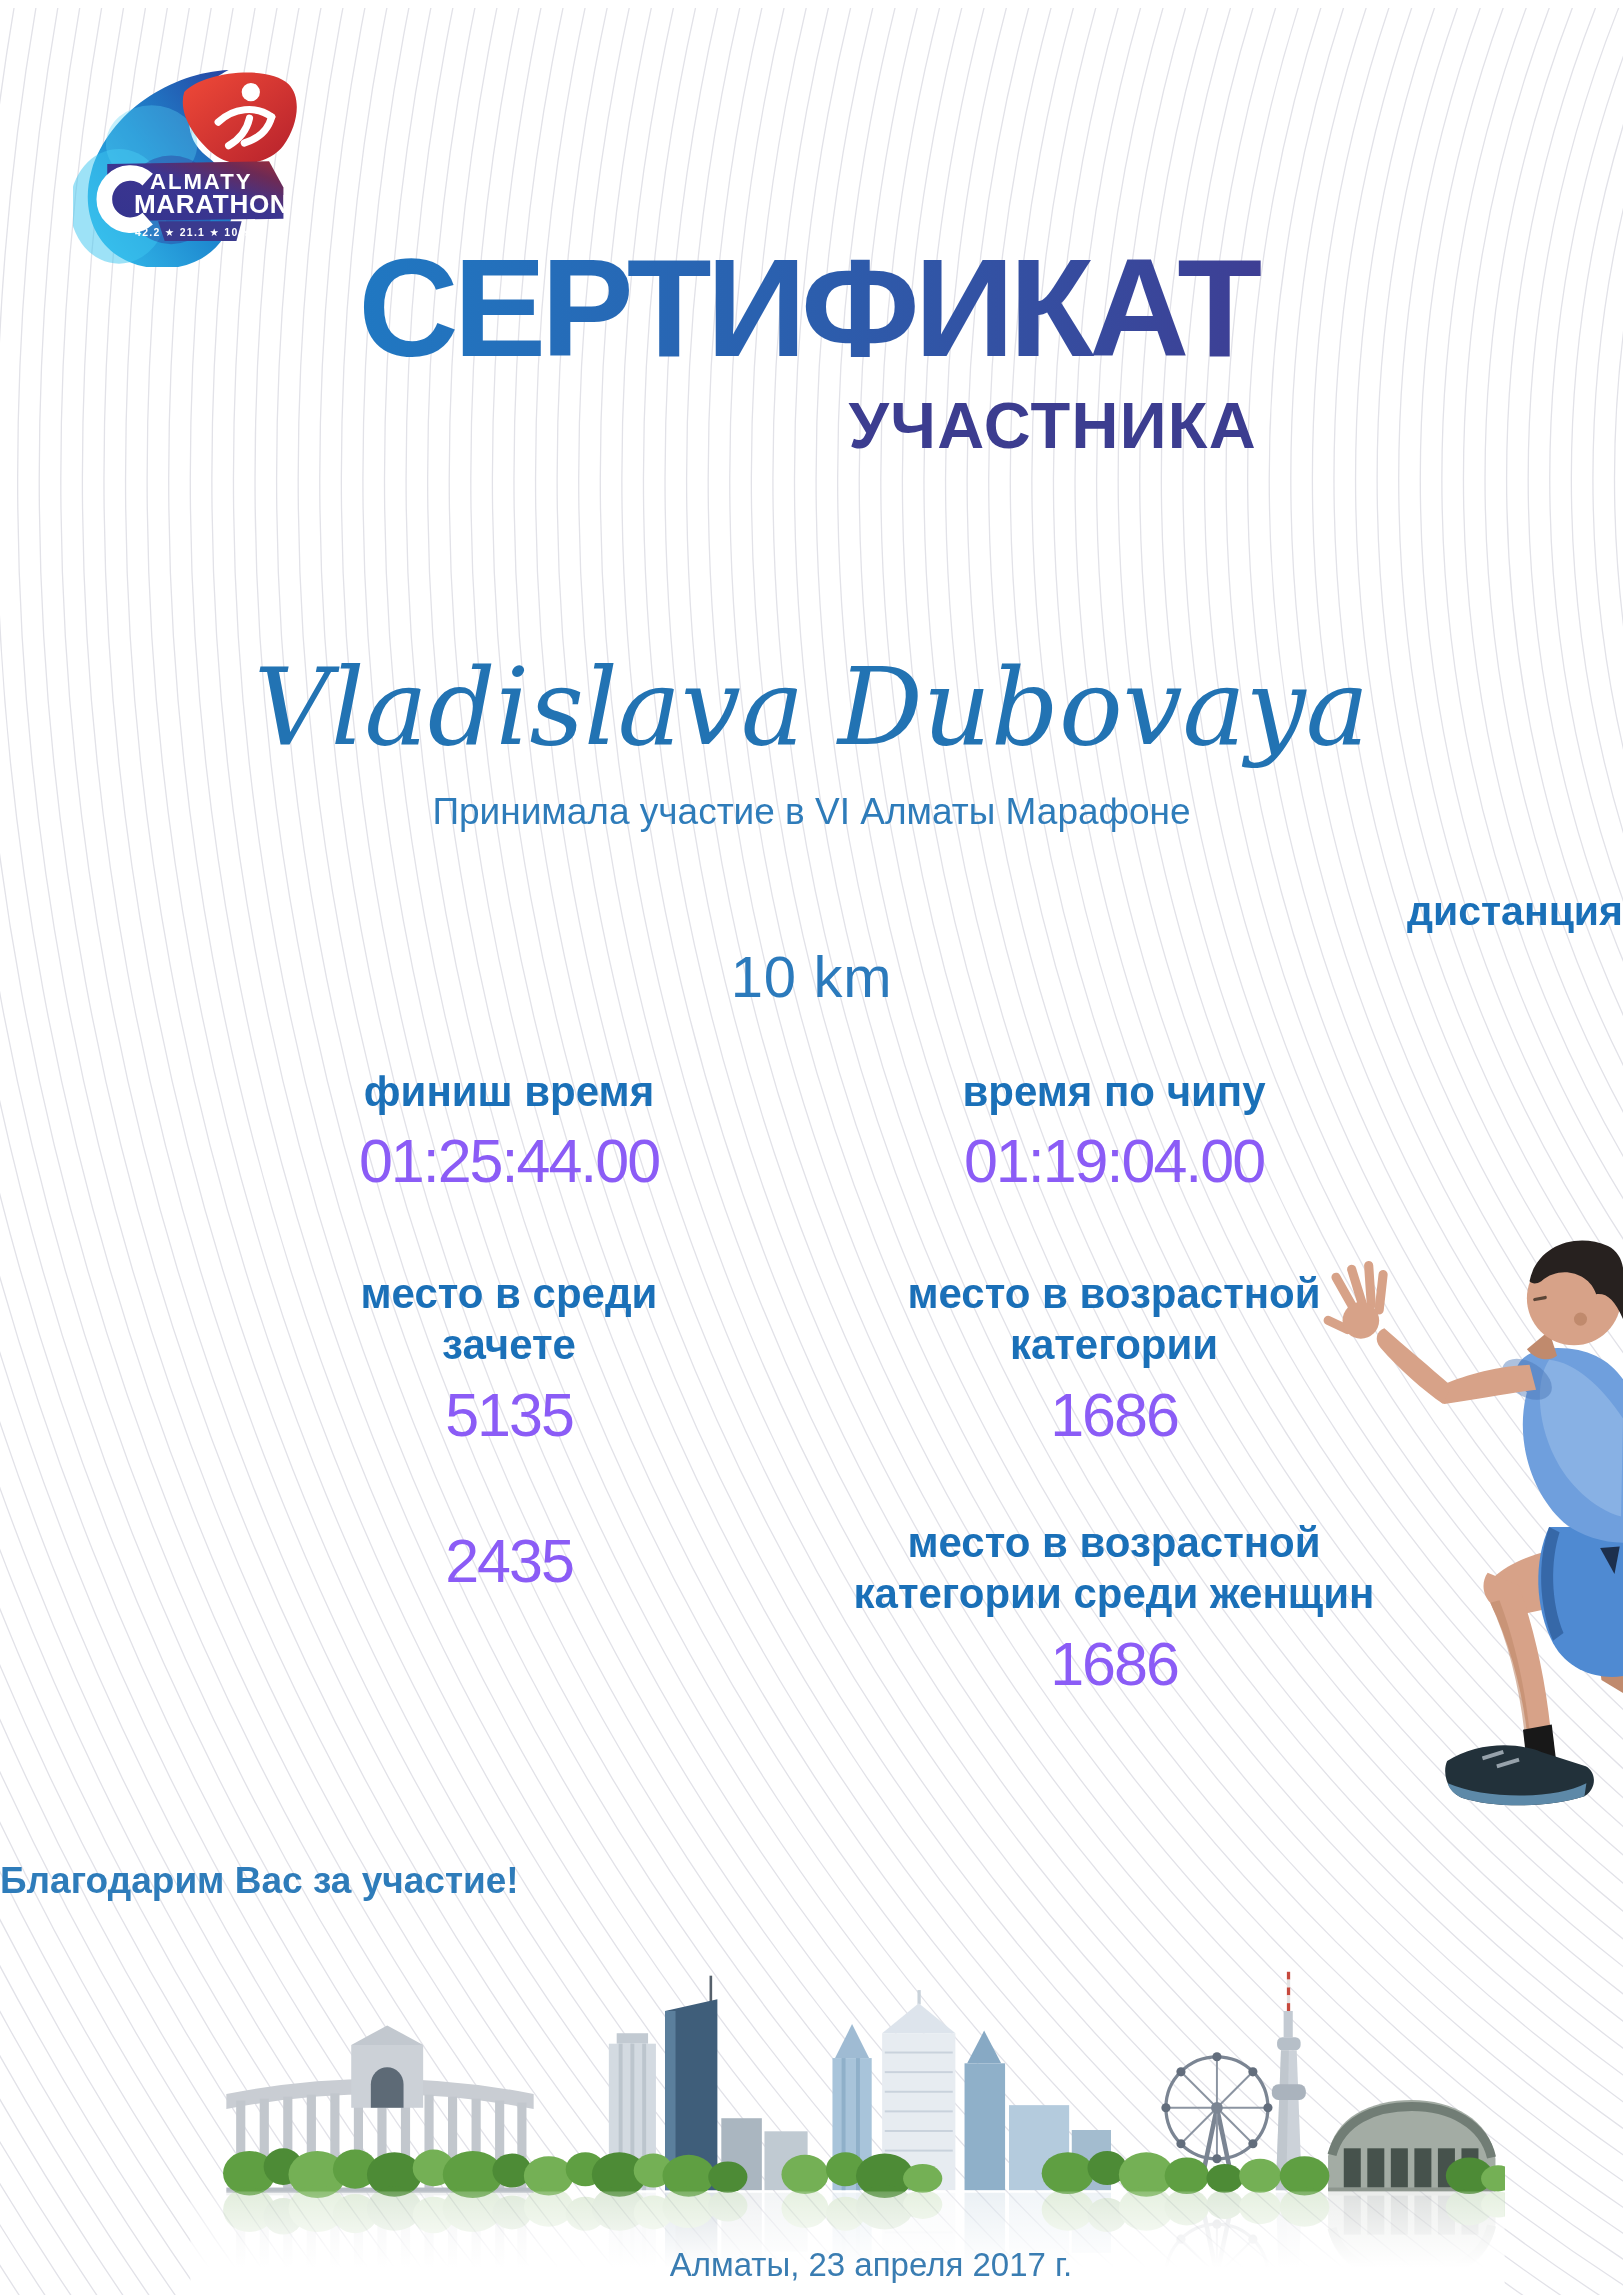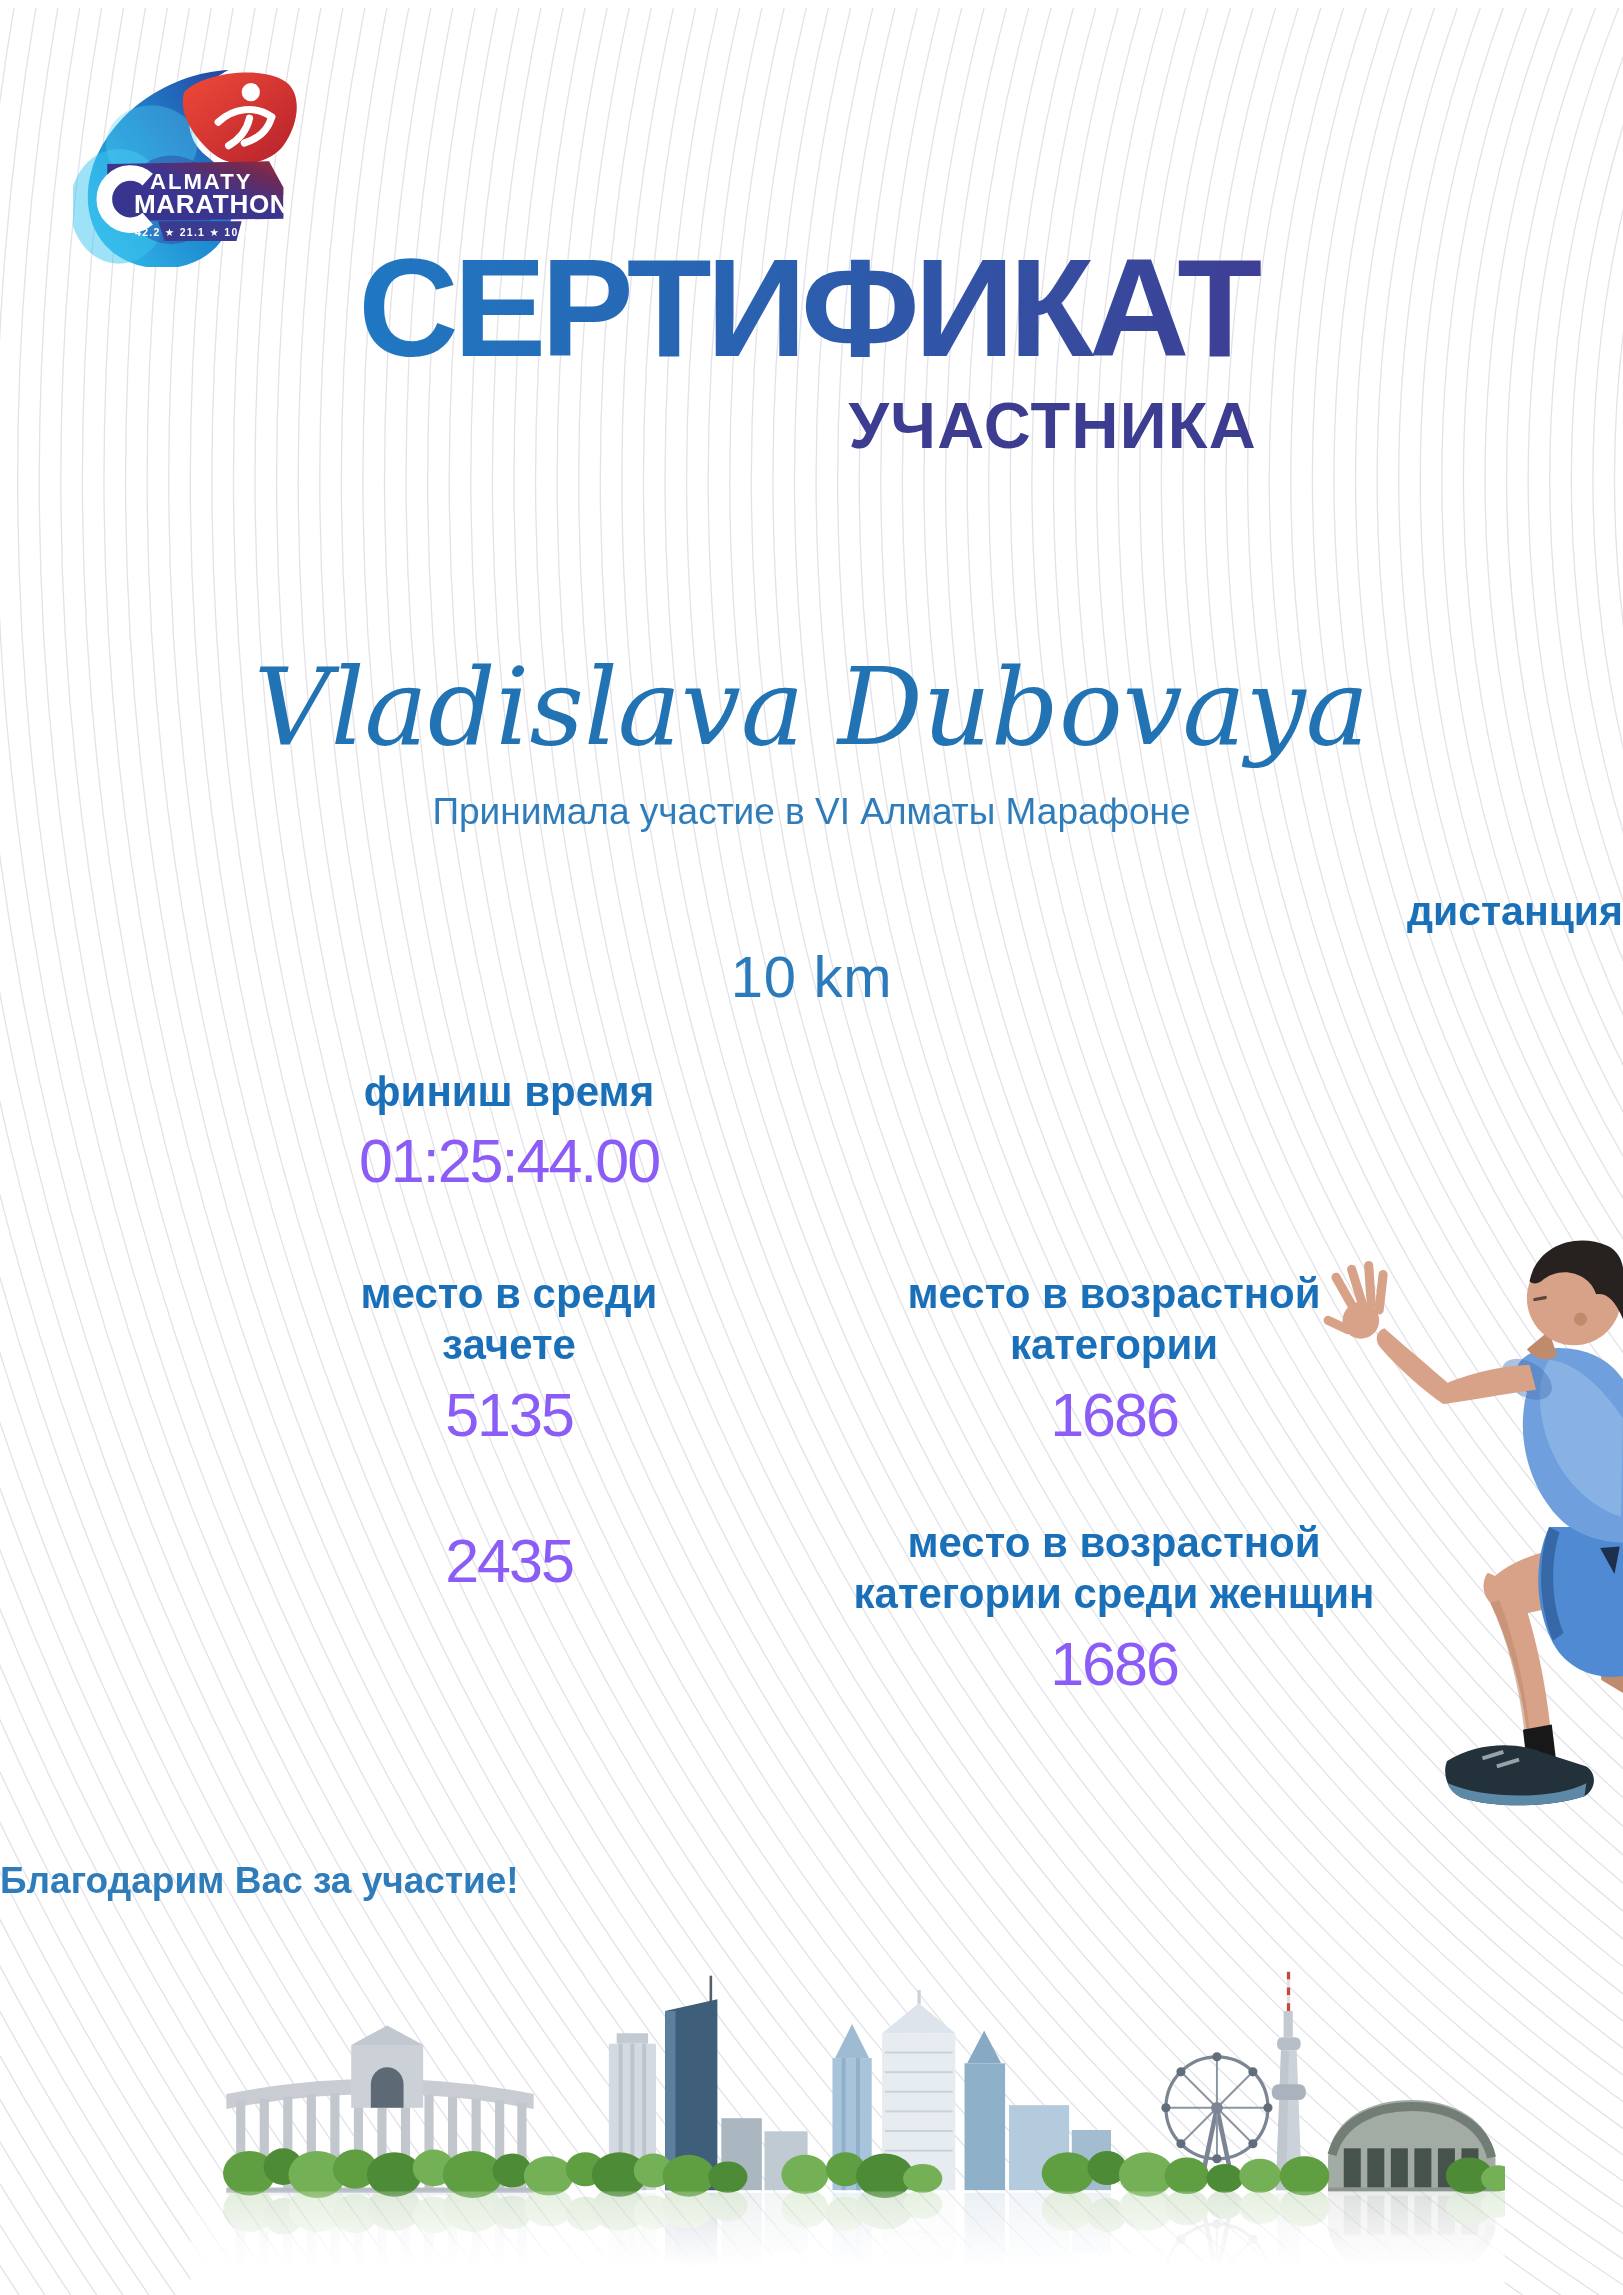--- a/index.html
+++ b/index.html
@@ -206,20 +206,24 @@
 
   <div class="participation">Принимала участие в VI Алматы Марафоне</div>
 
   <div class="dist-label">дистанция</div>
   <div class="dist-value">10 km</div>
 
   <div class="stat c1 r1">
     <div class="lbl">финиш время</div>
     <div class="val">01:25:44.00</div>
   </div>
+  <div class="stat c2 r1">
+    <div class="lbl">время по чипу</div>
+    <div class="val">01:19:04.00</div>
+  </div>
   <div class="stat c1 r2">
     <div class="lbl">место в среди
 зачете</div>
     <div class="val">5135</div>
   </div>
   <div class="stat c2 r2">
     <div class="lbl">место в возрастной
 категории</div>
     <div class="val">1686</div>
   </div>
@@ -412,15 +416,16 @@
           <ellipse cx="1636" cy="330" rx="32" ry="26" fill="#74b055"></ellipse>
         <ellipse cx="1704" cy="330" rx="38" ry="30" fill="#5f9f42"></ellipse>
           <ellipse cx="1956" cy="330" rx="36" ry="28" fill="#4d8b36"></ellipse>
         <ellipse cx="2000" cy="334" rx="26" ry="20" fill="#74b055"></ellipse>
       </g>
     </g>
     <use href="#city" transform="matrix(1,0,0,-1,0,708)" opacity="0.22"></use>
     <rect x="0" y="354" width="2010" height="166" fill="url(#refFade)"></rect>
   </svg>
 
+  <div class="date">Алматы, 23 апреля 2017 г.</div>
 
 </div>
 
 
 </body></html>

